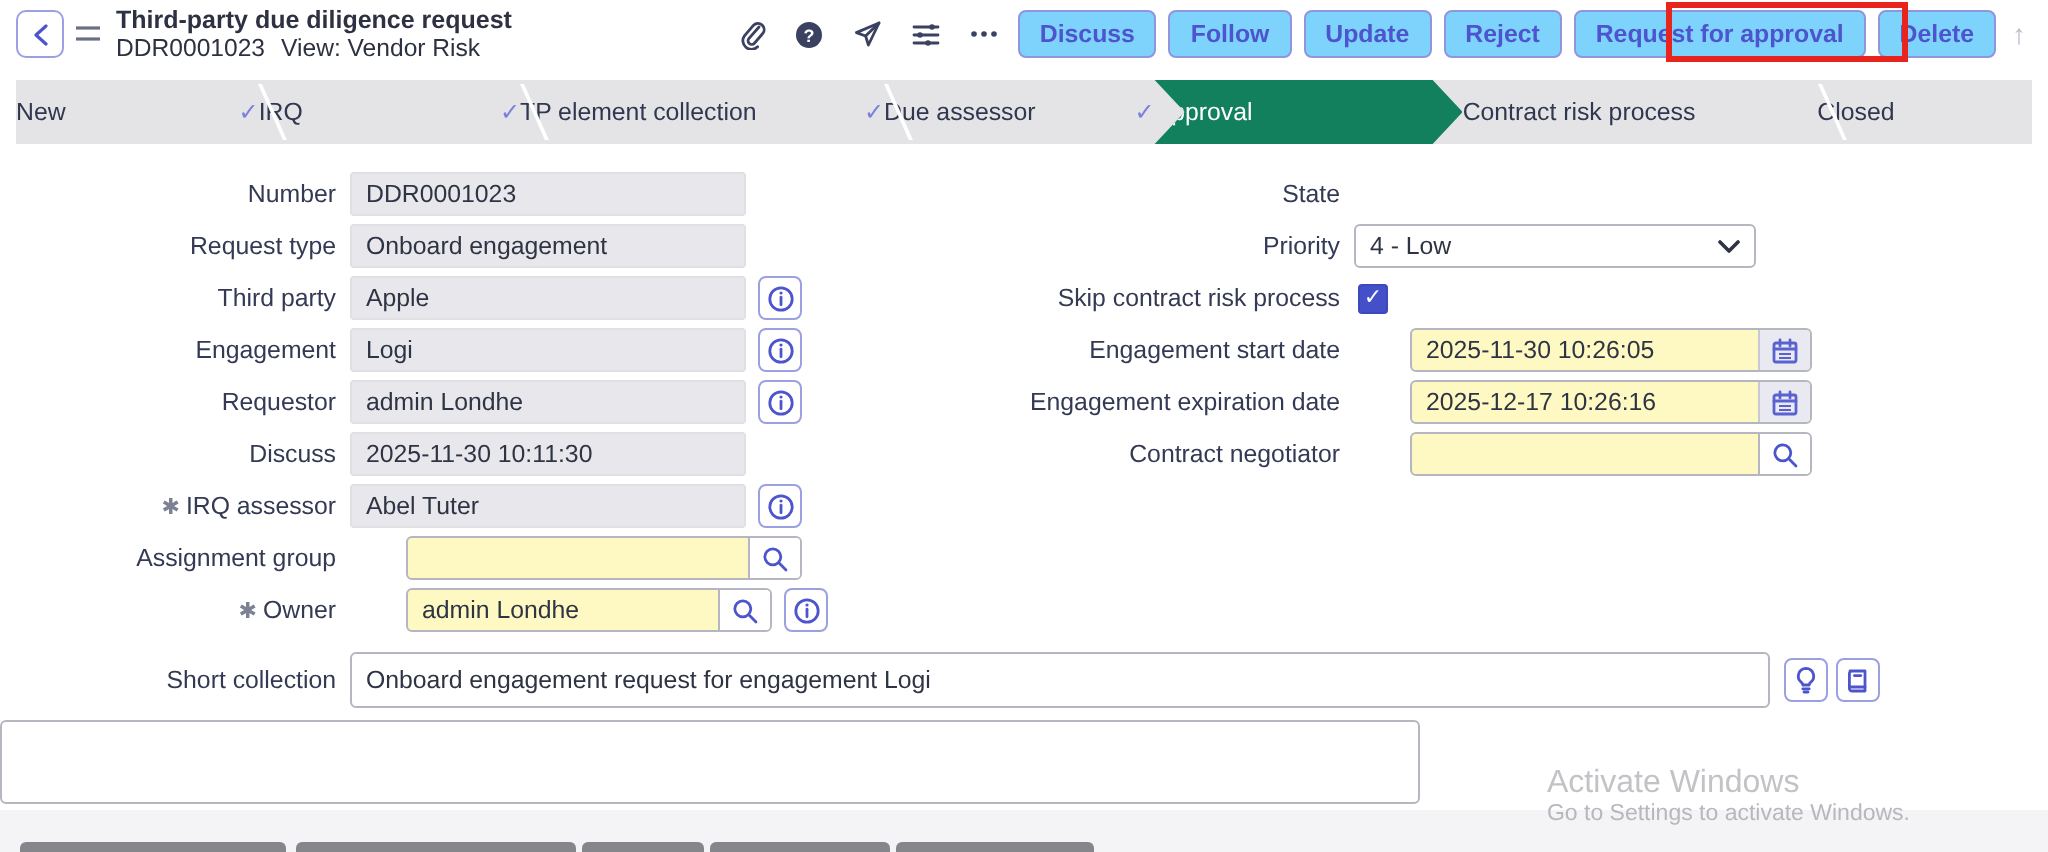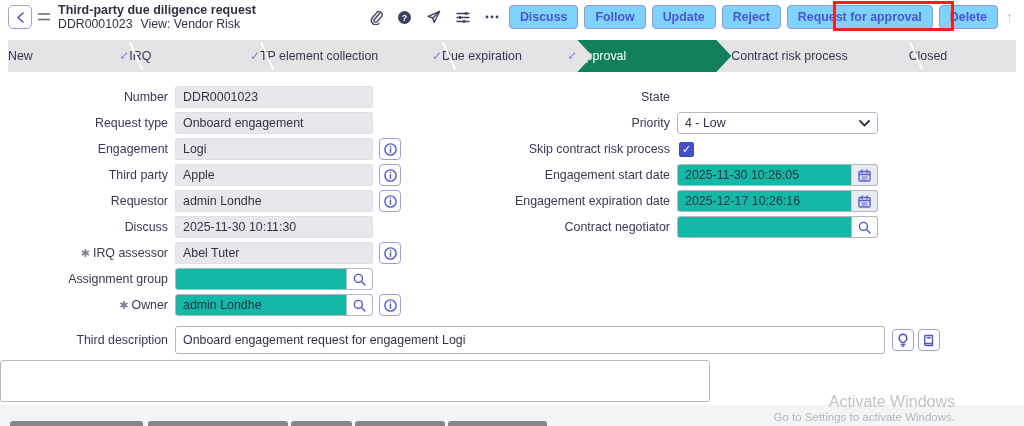--- a/index.html
+++ b/index.html
@@ -40,21 +40,21 @@
   .cols { display:flex; }
   .colL { width:414px; flex:none; }
   .colR { margin-left:78px; flex:none; }
   .frow { display:flex; align-items:center; height:22px; margin-bottom:4px; }
   .flabel { width:175px; flex:none; text-align:right; padding-right:7px; font-size:12.4px; color:#343a54; white-space:nowrap; }
   .colR .flabel { width:185px; }
   .req { color:#7c8293; margin-right:3px; font-size:11px; }
   .ro { width:198px; height:22px; background:#e8e8ec; border:1px solid #dfdfe4; border-radius:2px;
         padding:0 7px; font-size:12.4px; color:#2f3444; font-family:"Liberation Sans",sans-serif; }
   .colR .ro { width:201px; }
-  .editwrap { display:flex; width:198px; height:22px; border:1px solid #b6b6c0; border-radius:3px; background:#14b8a6; overflow:hidden; }
+  .editwrap { display:flex; width:198px; height:22px; border:1px solid #b6b6c0; border-radius:3px; background:#fef9c3; overflow:hidden;margin-left:28px; }
   .colR .editwrap { width:201px; }
   .editwrap input { flex:1; min-width:0; border:none; outline:none; padding:0 7px; font-size:12.4px;
         color:#2f3444; font-family:"Liberation Sans",sans-serif; background:transparent; }
   .sidebtn { width:26px; flex:none; border:none; border-left:1px solid #b6b6c0; background:#fff;
         color:#4d55cc; display:flex; align-items:center; justify-content:center; cursor:pointer; }
   .sidebtn.cal { background:#e9e9f2; border-left:1px solid #c9c9d4; color:#5a62cf; }
   .squarebtn { width:22px; height:22px; flex:none; margin-left:6px; border:1px solid #9ba0e0; border-radius:4px;
         background:#fff; color:#4d55cc; display:flex; align-items:center; justify-content:center; cursor:pointer; }
   .selbox { width:201px; height:22px; border:1px solid #b6b6c0; border-radius:3px; background:#fff;
         display:flex; align-items:center; justify-content:space-between; padding:0 7px; font-size:12.4px; cursor:pointer; }
@@ -72,21 +72,21 @@
   .widerow.toplab .flabel { padding-top:3px; }
   .wideinput { width:710px; height:22px; border:1px solid #b6b6c0; border-radius:3px; padding:13px 7px;
         font-size:12.4px; color:#2f3444; font-family:Liberation Sans, sans-serif; outline:none; }
   .widetext { width:710px; height:42px; border:1px solid #b6b6c0; border-radius:3px; padding:3px 7px;
         font-size:12.4px; font-family:"Liberation Sans",sans-serif; resize:none; outline:none; }
   .wbtns { display:flex; gap:4px; margin-left:7px; }
 
   
   .bottomstrip { position:absolute; left:0; right:0; bottom:0; height:21px; background:#f4f4f6; }
   .tabtop { position:absolute; bottom:0; height:5px; background:#85858c; border-radius:3px 3px 0 0; cursor:pointer; }
-  .watermark { position:absolute; right:69px; bottom:3px; text-align:right; z-index:3; pointer-events:none; }
+  .watermark { position:absolute; right:69px; bottom:13px; text-align:left; z-index:3; pointer-events:none; }
   .wm1 { font-size:16px; color:#c3c3c7; }
   .wm2 { font-size:11.5px; color:#b7b7bc; }
 
   svg { display:block; }
 </style>
 </head>
 <body>
 
 <div class="app">
 
@@ -168,21 +168,21 @@
       </div>
       <div class="stage sep" style="flex: 1.4 1 0px;">
         <span>IRQ</span>
         <span class="chk">✓</span>
       </div>
       <div class="stage sep" style="flex: 1.95 1 0px;">
         <span>TP element collection</span>
         <span class="chk">✓</span>
       </div>
       <div class="stage sep" style="flex: 1.45 1 0px;">
-        <span>Due expiration</span>
+        <span>Due assessor</span>
         <span class="chk">✓</span>
       </div>
       <div class="stage active" style="flex: 1.65 1 0px;">
         <span>Approval</span>
       </div>
       <div class="stage " style="flex: 1.9 1 0px;">
         <span>Contract risk process</span>
       </div>
       <div class="stage sep" style="flex: 1.15 1 0px;">
         <span>Closed</span>
@@ -194,35 +194,35 @@
       <div class="colL" id="colL">
           <div class="frow">
             <label class="flabel"><span>Number</span></label>
             <input class="ro" readonly="" value="DDR0001023" style="">
           </div>
           <div class="frow">
             <label class="flabel"><span>Request type</span></label>
             <input class="ro" readonly="" value="Onboard engagement" style="">
           </div>
           <div class="frow">
-            <label class="flabel"><span>Engagement</span></label>
-            <input class="ro" readonly="" value="Logi" style="">
+            <label class="flabel"><span>Third party</span></label>
+            <input class="ro" readonly="" value="Apple" style="">
             <button class="squarebtn">
               <span>
                 <svg width="13" height="13" viewBox="0 0 13 13">
                   <circle cx="6.5" cy="6.5" r="5.6" stroke="currentColor" stroke-width="1.4" fill="none" stroke-linecap="round" stroke-linejoin="round"></circle>
                   <line x1="6.5" y1="5.6" x2="6.5" y2="9.4" stroke="currentColor" stroke-width="1.4" fill="none" stroke-linecap="round" stroke-linejoin="round"></line>
                   <circle cx="6.5" cy="3.5" r="0.8" fill="currentColor" stroke="none"></circle>
                 </svg>
               </span>
             </button>
           </div>
           <div class="frow">
-            <label class="flabel"><span>Third party</span></label>
-            <input class="ro" readonly="" value="Apple" style="">
+            <label class="flabel"><span>Engagement</span></label>
+            <input class="ro" readonly="" value="Logi" style="">
             <button class="squarebtn">
               <span>
                 <svg width="13" height="13" viewBox="0 0 13 13">
                   <circle cx="6.5" cy="6.5" r="5.6" stroke="currentColor" stroke-width="1.4" fill="none" stroke-linecap="round" stroke-linejoin="round"></circle>
                   <line x1="6.5" y1="5.6" x2="6.5" y2="9.4" stroke="currentColor" stroke-width="1.4" fill="none" stroke-linecap="round" stroke-linejoin="round"></line>
                   <circle cx="6.5" cy="3.5" r="0.8" fill="currentColor" stroke="none"></circle>
                 </svg>
               </span>
             </button>
           </div>
@@ -360,21 +360,21 @@
                     <line x1="8.4" y1="8.4" x2="12" y2="12" stroke="currentColor" stroke-width="1.4" fill="none" stroke-linecap="round" stroke-linejoin="round"></line>
                   </svg>
                 </span>
               </button>
             </div>
           </div>
         </div>
     </div>
     <div id="wideRows">
         <div class="widerow">
-          <label class="flabel"><span>Third description</span></label>
+          <label class="flabel"><span>Short collection</span></label>
           <input class="wideinput" value="Onboard engagement request for engagement Logi" style="">
           <div class="wbtns">
             <button class="squarebtn" style="margin-left: 0px;">
               <span>
                 <svg width="12" height="14" viewBox="0 0 12 14">
                   <path d="M6 1.2a3.9 3.9 0 0 1 2.3 7 1.8 1.8 0 0 0-.7 1.3H4.4a1.8 1.8 0 0 0-.7-1.3A3.9 3.9 0 0 1 6 1.2Z" stroke="currentColor" stroke-width="1.4" fill="none" stroke-linecap="round" stroke-linejoin="round"></path>
                   <line x1="4.4" y1="11.4" x2="7.6" y2="11.4" stroke="currentColor" stroke-width="1.4" fill="none" stroke-linecap="round" stroke-linejoin="round"></line>
                   <line x1="5" y1="13" x2="7" y2="13" stroke="currentColor" stroke-width="1.4" fill="none" stroke-linecap="round" stroke-linejoin="round"></line>
                 </svg>
               </span>

